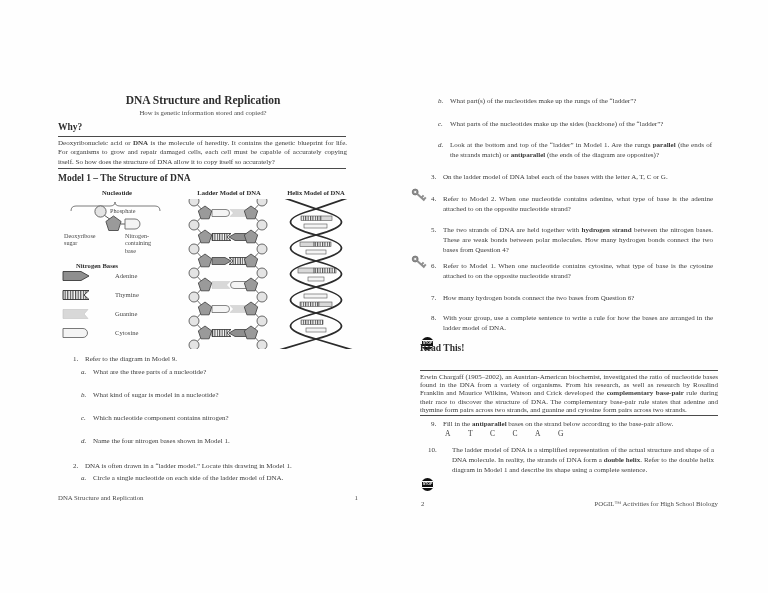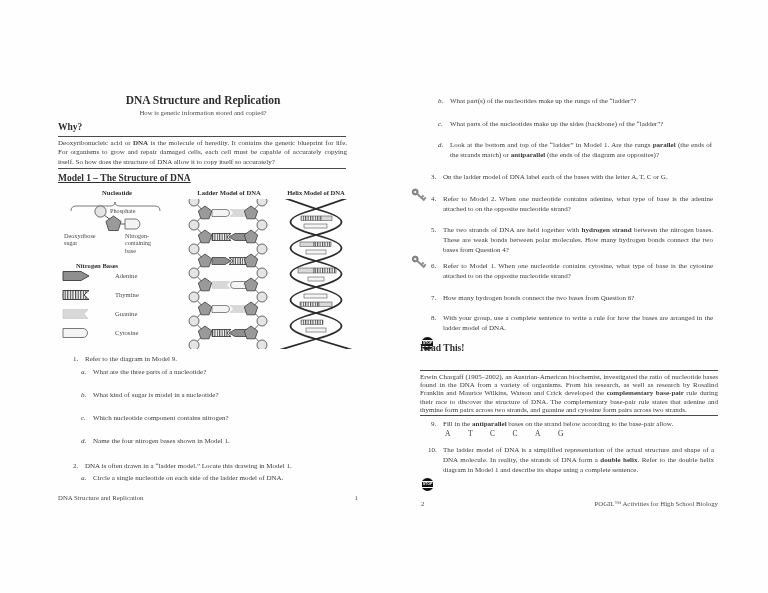--- a/index.html
+++ b/index.html
@@ -40,21 +40,21 @@
 <div class="page" id="p1">
 
   <div class="abs title" style="left:10px;top:6px;width:290px;">DNA Structure and Replication</div>
   <div class="abs subtitle" style="left:10px;top:21px;width:290px;">How is genetic information stored and copied?</div>
 
   <div class="abs h2" style="left:10px;top:34px;">Why?</div>
   <div class="abs rule" style="left:10px;top:48px;width:288px;"></div>
   <div class="abs body-text" style="left:10px;top:51px;width:289px;"><span>Deoxyribonucleic acid or </span><b>DNA</b><span> is the molecule of heredity. It contains the genetic blueprint for life. For organisms to grow and repair damaged cells, each cell must be capable of accurately copying itself. So how does the structure of DNA allow it to copy itself so accurately?</span></div>
   <div class="abs rule" style="left:10px;top:80px;width:288px;"></div>
 
-  <div class="abs h2" style="left:10px;top:85px;text-decoration:underline;">Model 1 – The Structure of DNA</div>
+  <div class="abs h2" style="left:10px;top:85px;">Model 1 – The Structure of DNA</div>
 
   <div class="abs" style="left:10px;top:100px;width:132px;height:88px;">
     <div class="dg-label bold" style="left:44px;top:1px;">Nucleotide</div>
     <svg width="132" height="88" viewBox="0 0 132 88">
       <path d="M13,23 q0,-5 5,-5 H52 q5,0 5,-4 q0,4 5,4 H97 q5,0 5,5" fill="none" stroke="#5a5a5a" stroke-width="0.8"></path>
       <line x1="46" y1="27" x2="53" y2="32" stroke="#5a5a5a" stroke-width="1"></line>
       <circle cx="42.5" cy="23.5" r="5.6" fill="#e4e4e4" stroke="#5a5a5a" stroke-width="0.9"></circle>
       <line x1="63" y1="36" x2="68" y2="36" stroke="#5a5a5a" stroke-width="1"></line>
       <polygon points="55.5,28 63.1,33.5 60.2,42.5 50.8,42.5 47.9,33.5" fill="#9a9a9a" stroke="#4a4a4a" stroke-width="0.9"></polygon>
       <path d="M67,31 h10 a5,5 0 0 1 0,10 h-10 z" fill="#f4f4f4" stroke="#6a6a6a" stroke-width="0.9"></path>
@@ -327,21 +327,21 @@
     <span>A</span>
     <span>T</span>
     <span>C</span>
     <span>C</span>
     <span>A</span>
     <span>G</span>
   </div>
 
   <div class="q" style="left:13px;top:357px;width:286px;">
     <span class="qn">10.</span>
-      <span class="qt" style="margin-left:15px;"><span>The ladder model of DNA is a simplified representation of the actual structure and shape of a DNA molecule. In reality, the strands of DNA form a </span><b>double helix</b><span>. Refer to the double helix diagram in Model 1 and describe its shape using a complete sentence.</span></span>
+      <span class="qt" style="margin-left:24px;"><span>The ladder model of DNA is a simplified representation of the actual structure and shape of a DNA molecule. In reality, the strands of DNA form a </span><b>double helix</b><span>. Refer to the double helix diagram in Model 1 and describe its shape using a complete sentence.</span></span>
   </div>
 
   <div class="stop-icon" style="left:6px;top:390px;">
     <span>STOP</span>
   </div>
 
   <div class="footer" style="left:6px;top:412px;width:297px;">
     <span>2</span>
     <span>POGIL™ Activities for High School Biology</span>
   </div>

